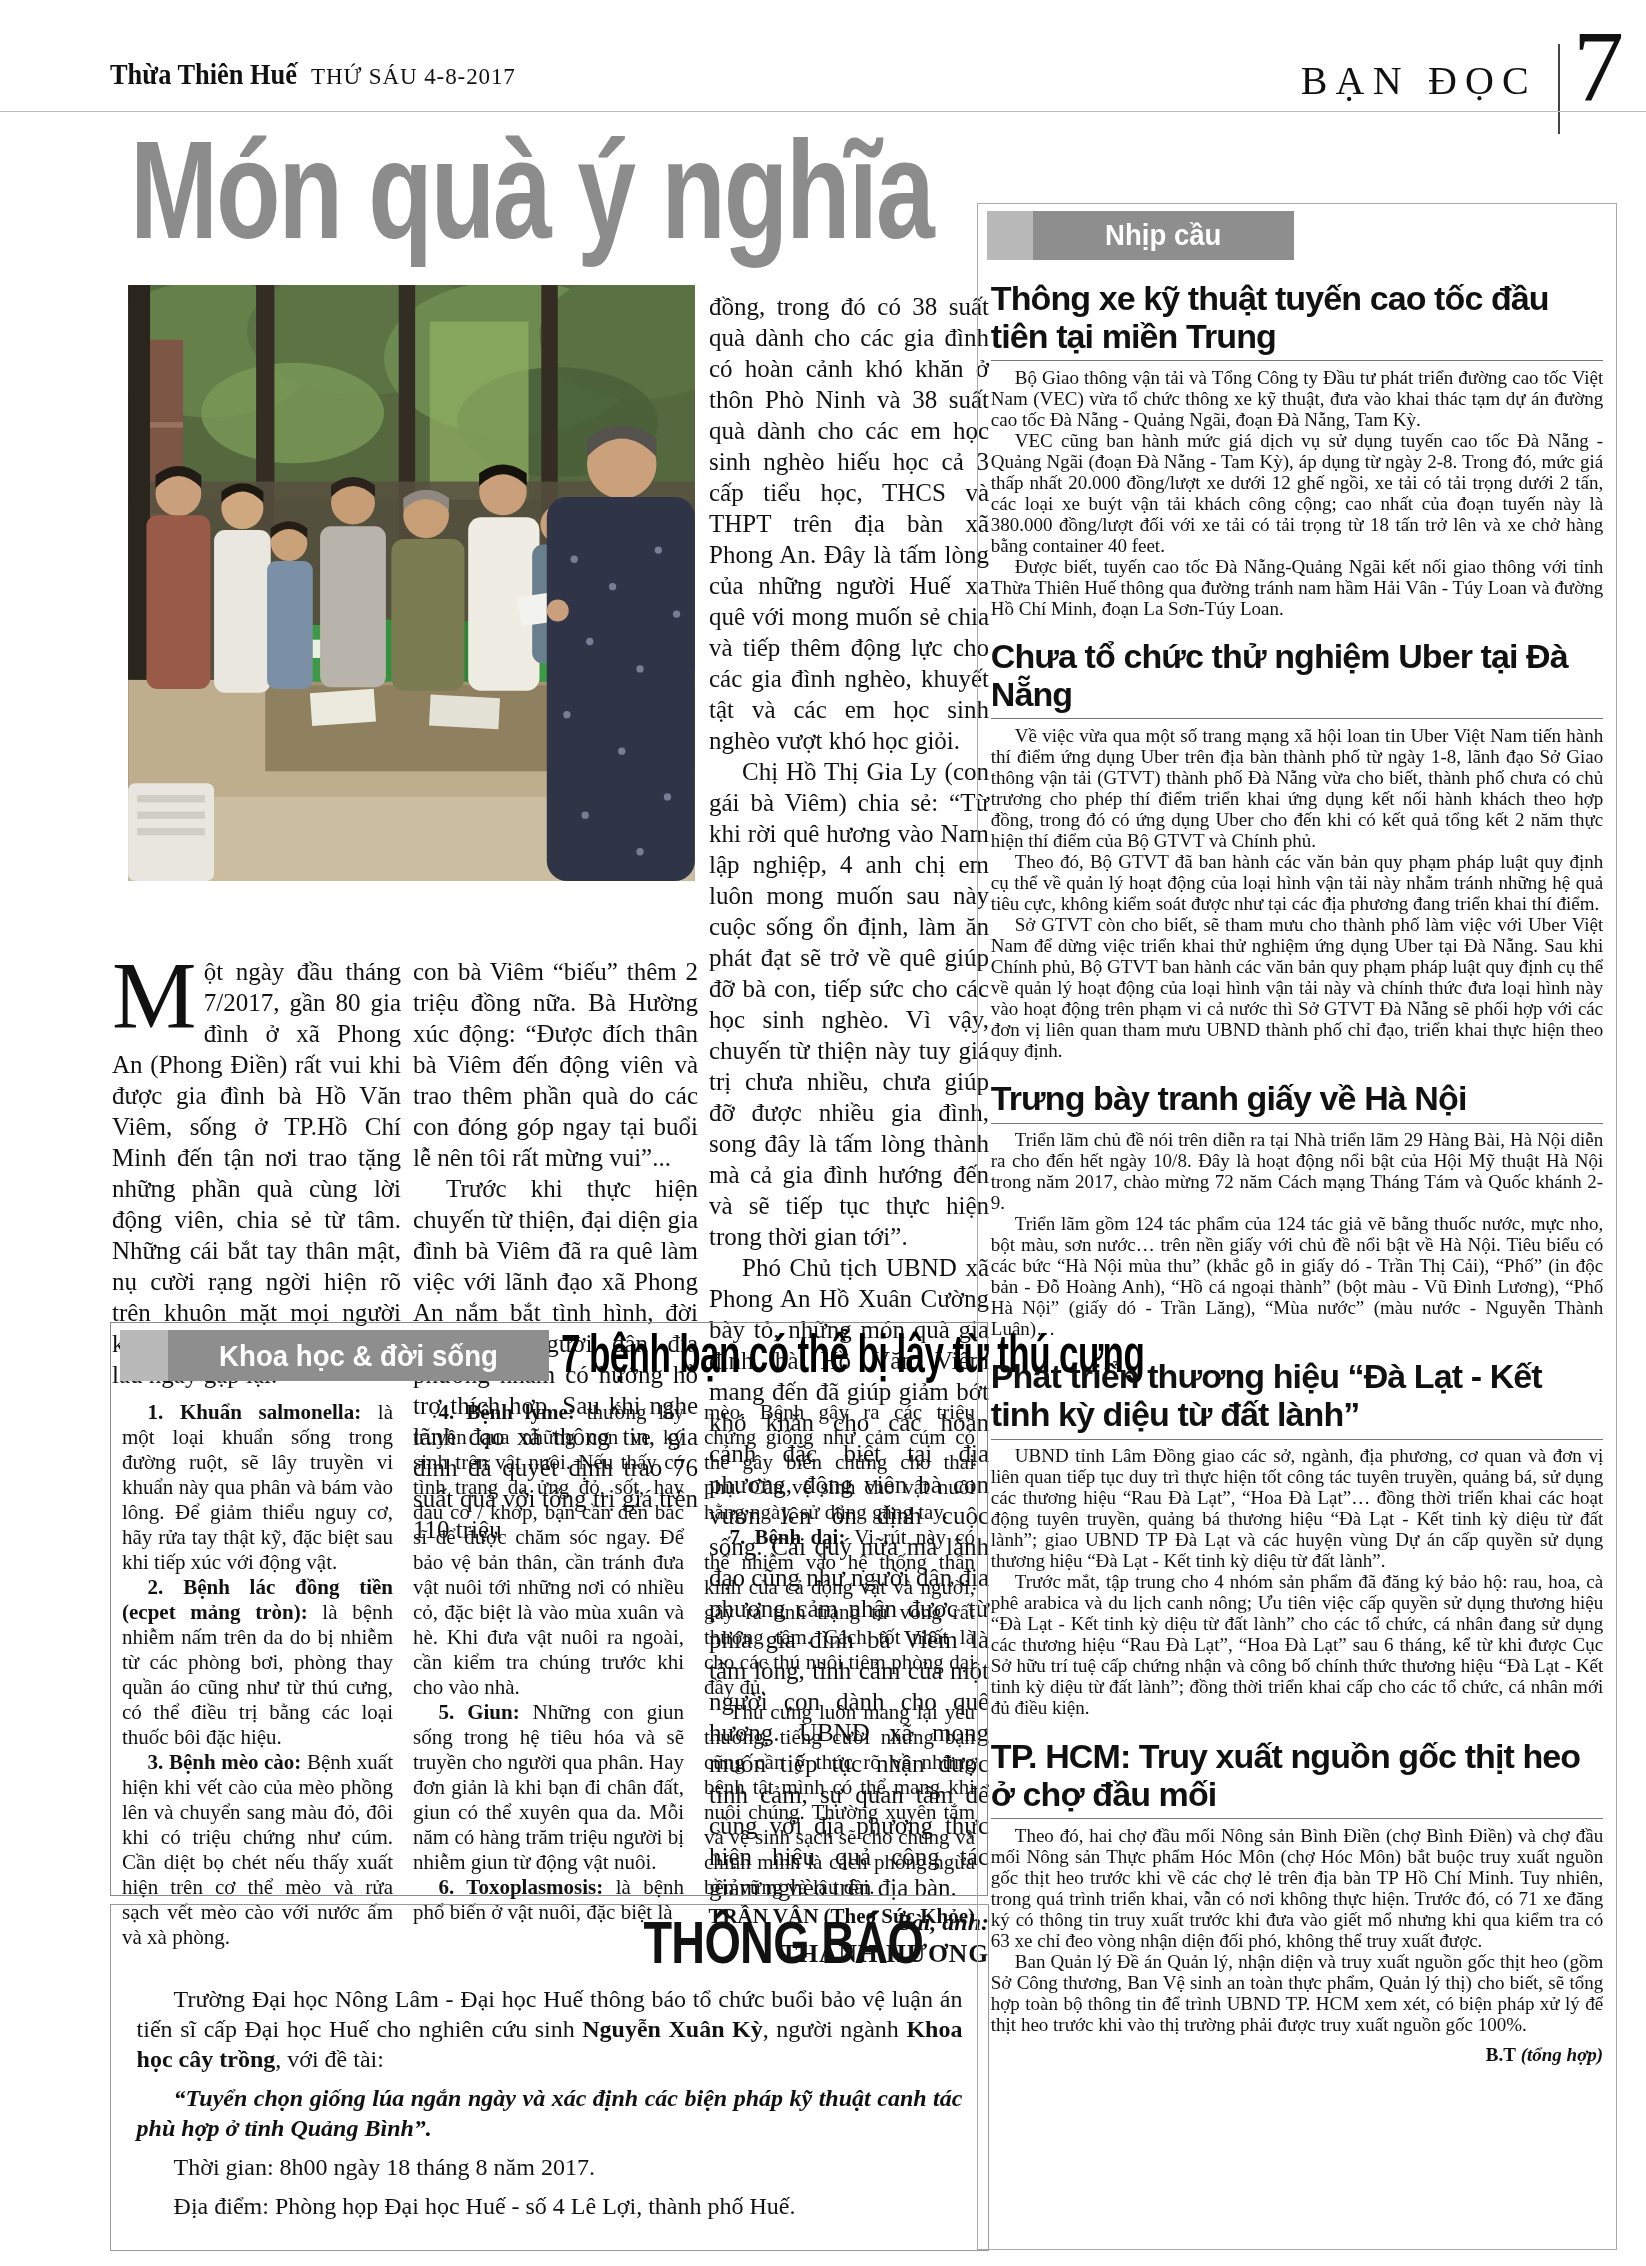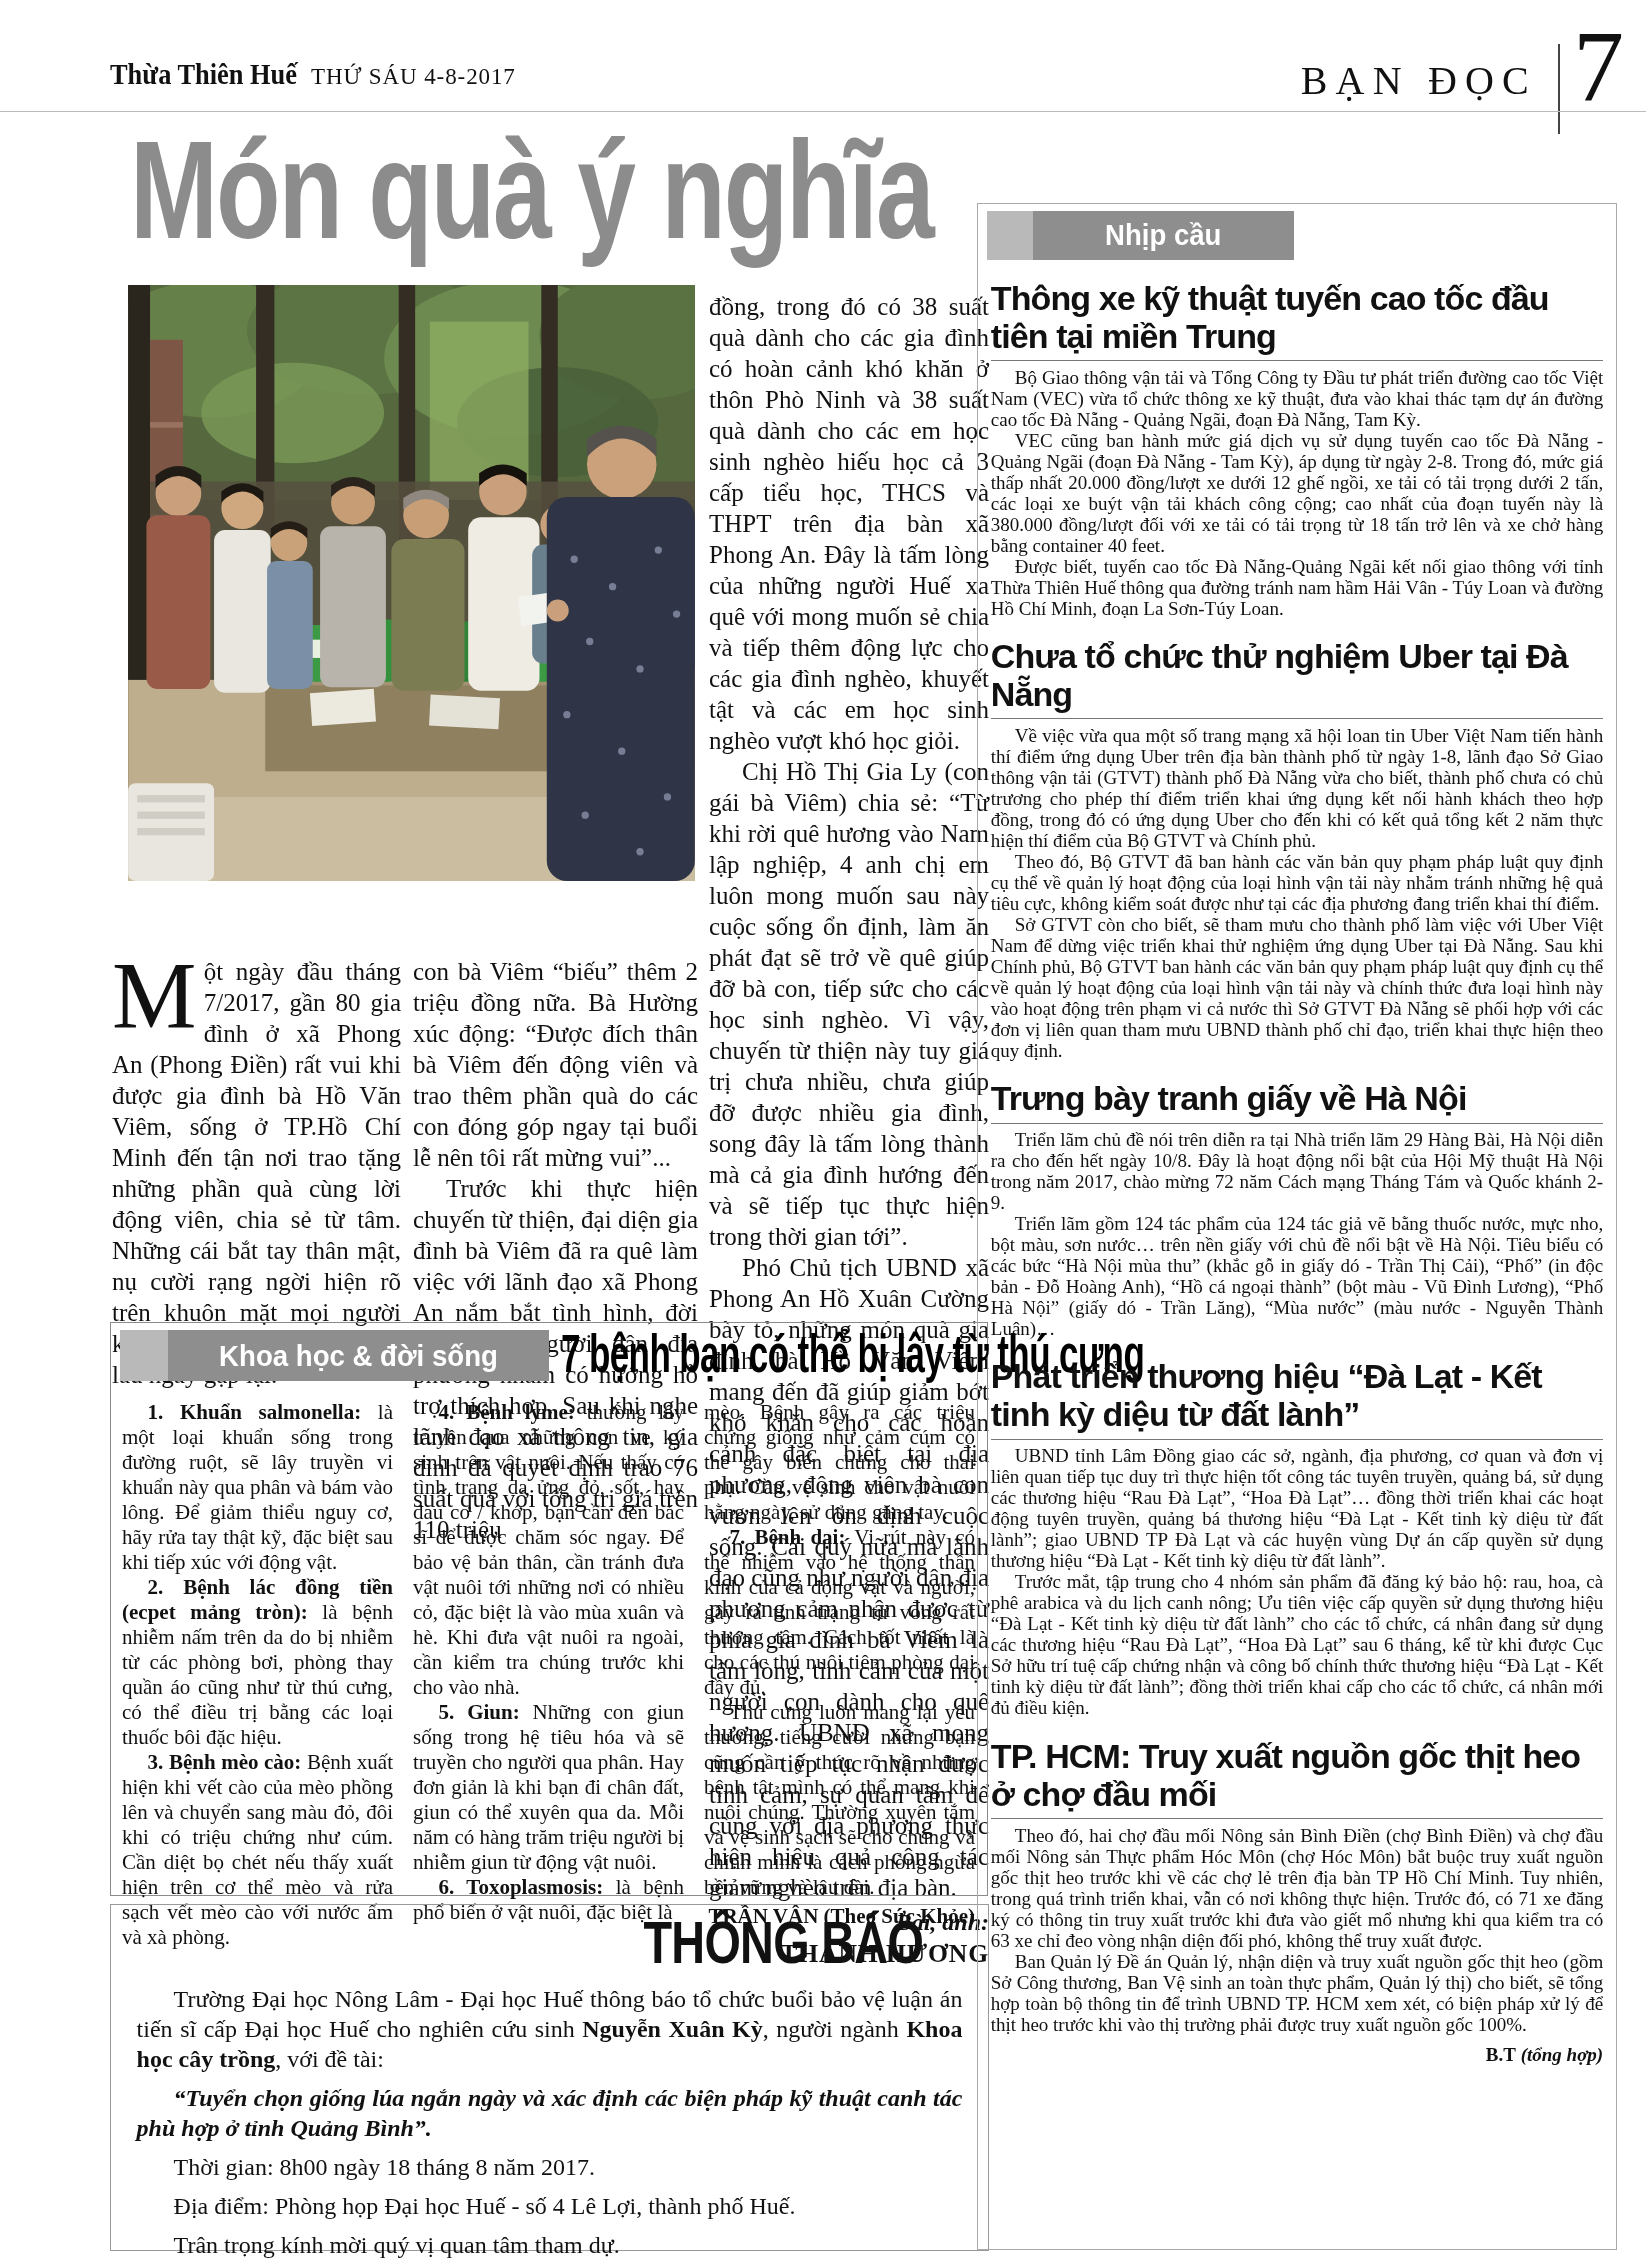--- a/index.html
+++ b/index.html
@@ -236,21 +236,20 @@
       </div>
     </div>
   </div>
 
   <div class="announce-box">
     <div class="announce-title"><span>THÔNG BÁO</span></div>
     <p><span>Trường Đại học Nông Lâm - Đại học Huế thông báo tổ chức buổi bảo vệ luận án tiến sĩ cấp Đại học Huế cho nghiên cứu sinh </span><span class="bold">Nguyễn Xuân Kỳ</span><span>, người ngành </span><span class="bold">Khoa học cây trồng</span><span>, với đề tài:</span></p>
     <p class="quote">“Tuyển chọn giống lúa ngắn ngày và xác định các biện pháp kỹ thuật canh tác phù hợp ở tỉnh Quảng Bình”.</p>
     <p>Thời gian: 8h00 ngày 18 tháng 8 năm 2017.</p>
     <p>Địa điểm: Phòng họp Đại học Huế - số 4 Lê Lợi, thành phố Huế.</p>
-    <p>Trân trọng kính mời quý vị quan tâm tham dự.</p>
   </div>
 
   <div class="right-box">
     <div class="nc-bar">
       <div class="sq"></div>
       <div class="bar">
           <span>Nhịp cầu</span>
         </div>
     </div>
 

